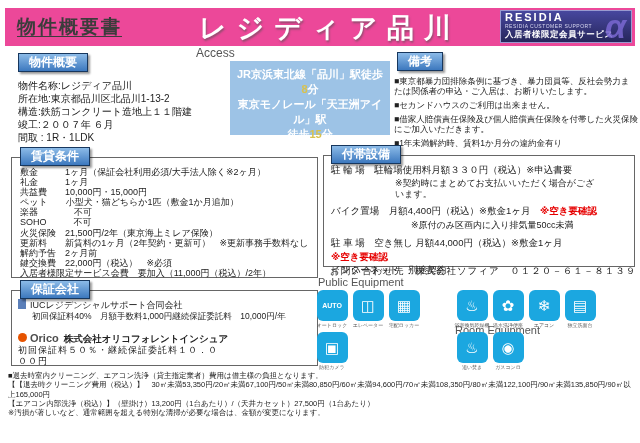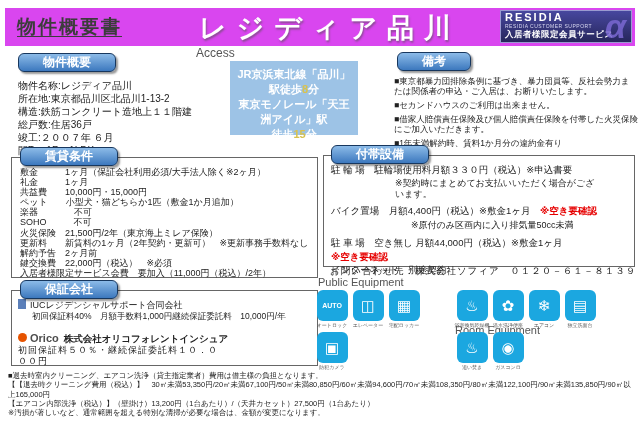--- a/index.html
+++ b/index.html
@@ -1,45 +1,45 @@
 <!DOCTYPE html>
 <html><head>
 <meta charset="utf-8">
 <style>
   html,body{margin:0;padding:0;background:#fff;}
   .page{position:relative;width:640px;height:443px;background:#fff;overflow:hidden;
         font-family:"Liberation Sans","DejaVu Sans",sans-serif;color:#222;}
 
   
-  .header-bar{position:absolute;left:5px;top:8px;width:630px;height:38px;background:#d946ef;}
+  .header-bar{position:absolute;left:5px;top:8px;width:630px;height:38px;background:#ec4899;}
   .doc-label{position:absolute;left:12px;top:6px;font-size:19px;font-weight:bold;color:#3c3c3c;
              text-decoration:underline;text-underline-offset:3px;letter-spacing:2px;}
   .main-title{position:absolute;left:160px;top:2px;width:330px;text-align:center;font-size:27px;
               font-weight:bold;color:#fff;letter-spacing:10px;text-shadow:1px 2px 2px rgba(80,80,80,.55);}
   .logo-box{position:absolute;right:3px;top:2px;width:132px;height:33px;
             background:linear-gradient(#47479e,#26265c);border:1px solid #9a9ad0;
             color:#fff;padding:1px 4px;box-sizing:border-box;overflow:hidden;}
   .logo-brand{font-size:11px;font-weight:bold;letter-spacing:2px;line-height:11px;}
   .logo-sub{font-size:5px;letter-spacing:.5px;line-height:6px;color:#d9d9f2;}
   .logo-tag{font-size:8.5px;font-weight:bold;line-height:10px;letter-spacing:.5px;}
   .logo-alpha{position:absolute;right:5px;top:-4px;font-size:34px;font-style:italic;font-weight:bold;
               color:#7a68d2;opacity:.85;}
 
   
   .tab{position:absolute;z-index:3;background:linear-gradient(#8cbbe8,#3c78be);
-       border:1px solid #17375E;border-radius:6px;box-shadow:2px 2px 2px rgba(0,0,0,.4);
-       color:#fff;font-weight:bold;font-size:12px;line-height:17px;padding:0 24px;white-space:nowrap;}
+       border:1px solid #17375E;border-radius:0;box-shadow:2px 2px 2px rgba(0,0,0,.4);
+       color:#fff;font-weight:bold;font-size:12px;line-height:17px;padding:0 10px;white-space:nowrap;}
   .box{position:absolute;border:1px solid #666;background:#fff;box-sizing:border-box;}
 
   
   .overview-lines{position:absolute;left:18px;top:79px;width:210px;font-size:10px;line-height:13px;color:#222;}
 
   
   .access-heading{position:absolute;left:196px;top:46px;font-size:12px;color:#555;}
-  .access-box{position:absolute;left:230px;top:61px;width:128px;height:74px;background:#9DC3E6;
+  .access-box{position:absolute;left:230px;top:61px;width:160px;height:74px;background:#9DC3E6;
               color:#fff;font-weight:bold;font-size:11px;line-height:15px;text-align:center;
               padding:6px 6px 0 6px;box-sizing:border-box;}
   .access-num{color:#D9C24E;}
 
   
   .rental-lines{position:absolute;left:20px;top:167px;width:292px;font-size:9px;line-height:10.1px;color:#222;}
 
   
   .guar-content{position:absolute;left:18px;top:299px;width:294px;font-size:9px;line-height:11px;color:#222;}
   .iuc-logo{display:inline-block;width:8px;height:10px;background:#5b7fb9;margin-right:4px;vertical-align:-1px;}
@@ -87,21 +87,20 @@
       <div class="logo-sub">RESIDIA CUSTOMER SUPPORT</div>
       <div class="logo-tag">入居者様限定会員サービス</div>
     </div>
   </div>
 
   <div class="tab" style="left:18px;top:53px;">物件概要</div>
   <div class="overview-lines">
     <div>物件名称:レジディア品川</div>
     <div>所在地:東京都品川区北品川1-13-2</div>
     <div>構造:鉄筋コンクリート造地上１１階建</div>
-    <div>総戸数:住居36戸</div>
     <div>竣工:２００７年 ６月</div>
     <div>間取 : 1R・1LDK</div>
   </div>
 
   <div class="access-heading">Access</div>
   <div class="access-box">
     <span>JR京浜東北線「品川」駅徒歩</span><span class="access-num">8</span><span>分</span>
     <br>
     <span>東京モノレール「天王洲アイル」駅</span>
     <br>

